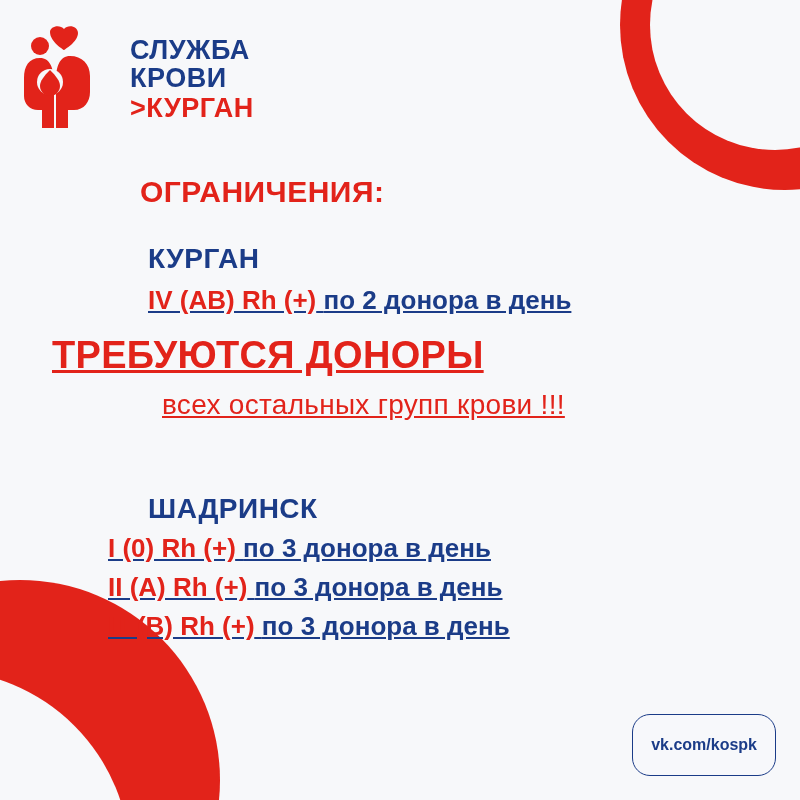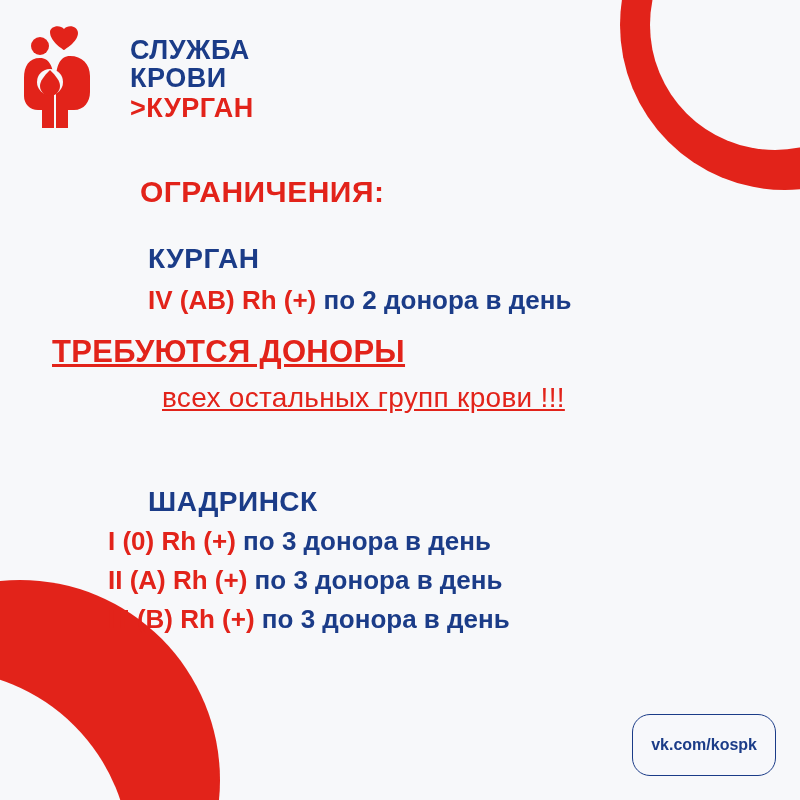--- a/index.html
+++ b/index.html
@@ -118,32 +118,33 @@
     margin-left: 148px;
     margin-top: 34px;
     letter-spacing: 0.5px;
   }
   .row {
     font-size: 26px;
     font-weight: bold;
     margin-top: 6px;
     color: #1b3c88;
     white-space: nowrap;
+    text-decoration: underline;
   }
   .row .grp {
     color: #e2231a;
   }
   .row-kurgan {
     margin-left: 148px;
     margin-top: 10px;
   }
   .need {
     color: #e2231a;
     font-weight: bold;
-    font-size: 31px;
+    font-size: 38px;
     text-decoration: underline;
     margin-top: 18px;
     margin-left: 52px;
     letter-spacing: 0.3px;
   }
   .need2 {
     color: #e2231a;
     font-weight: normal;
     font-size: 28px;
     text-decoration: underline;

